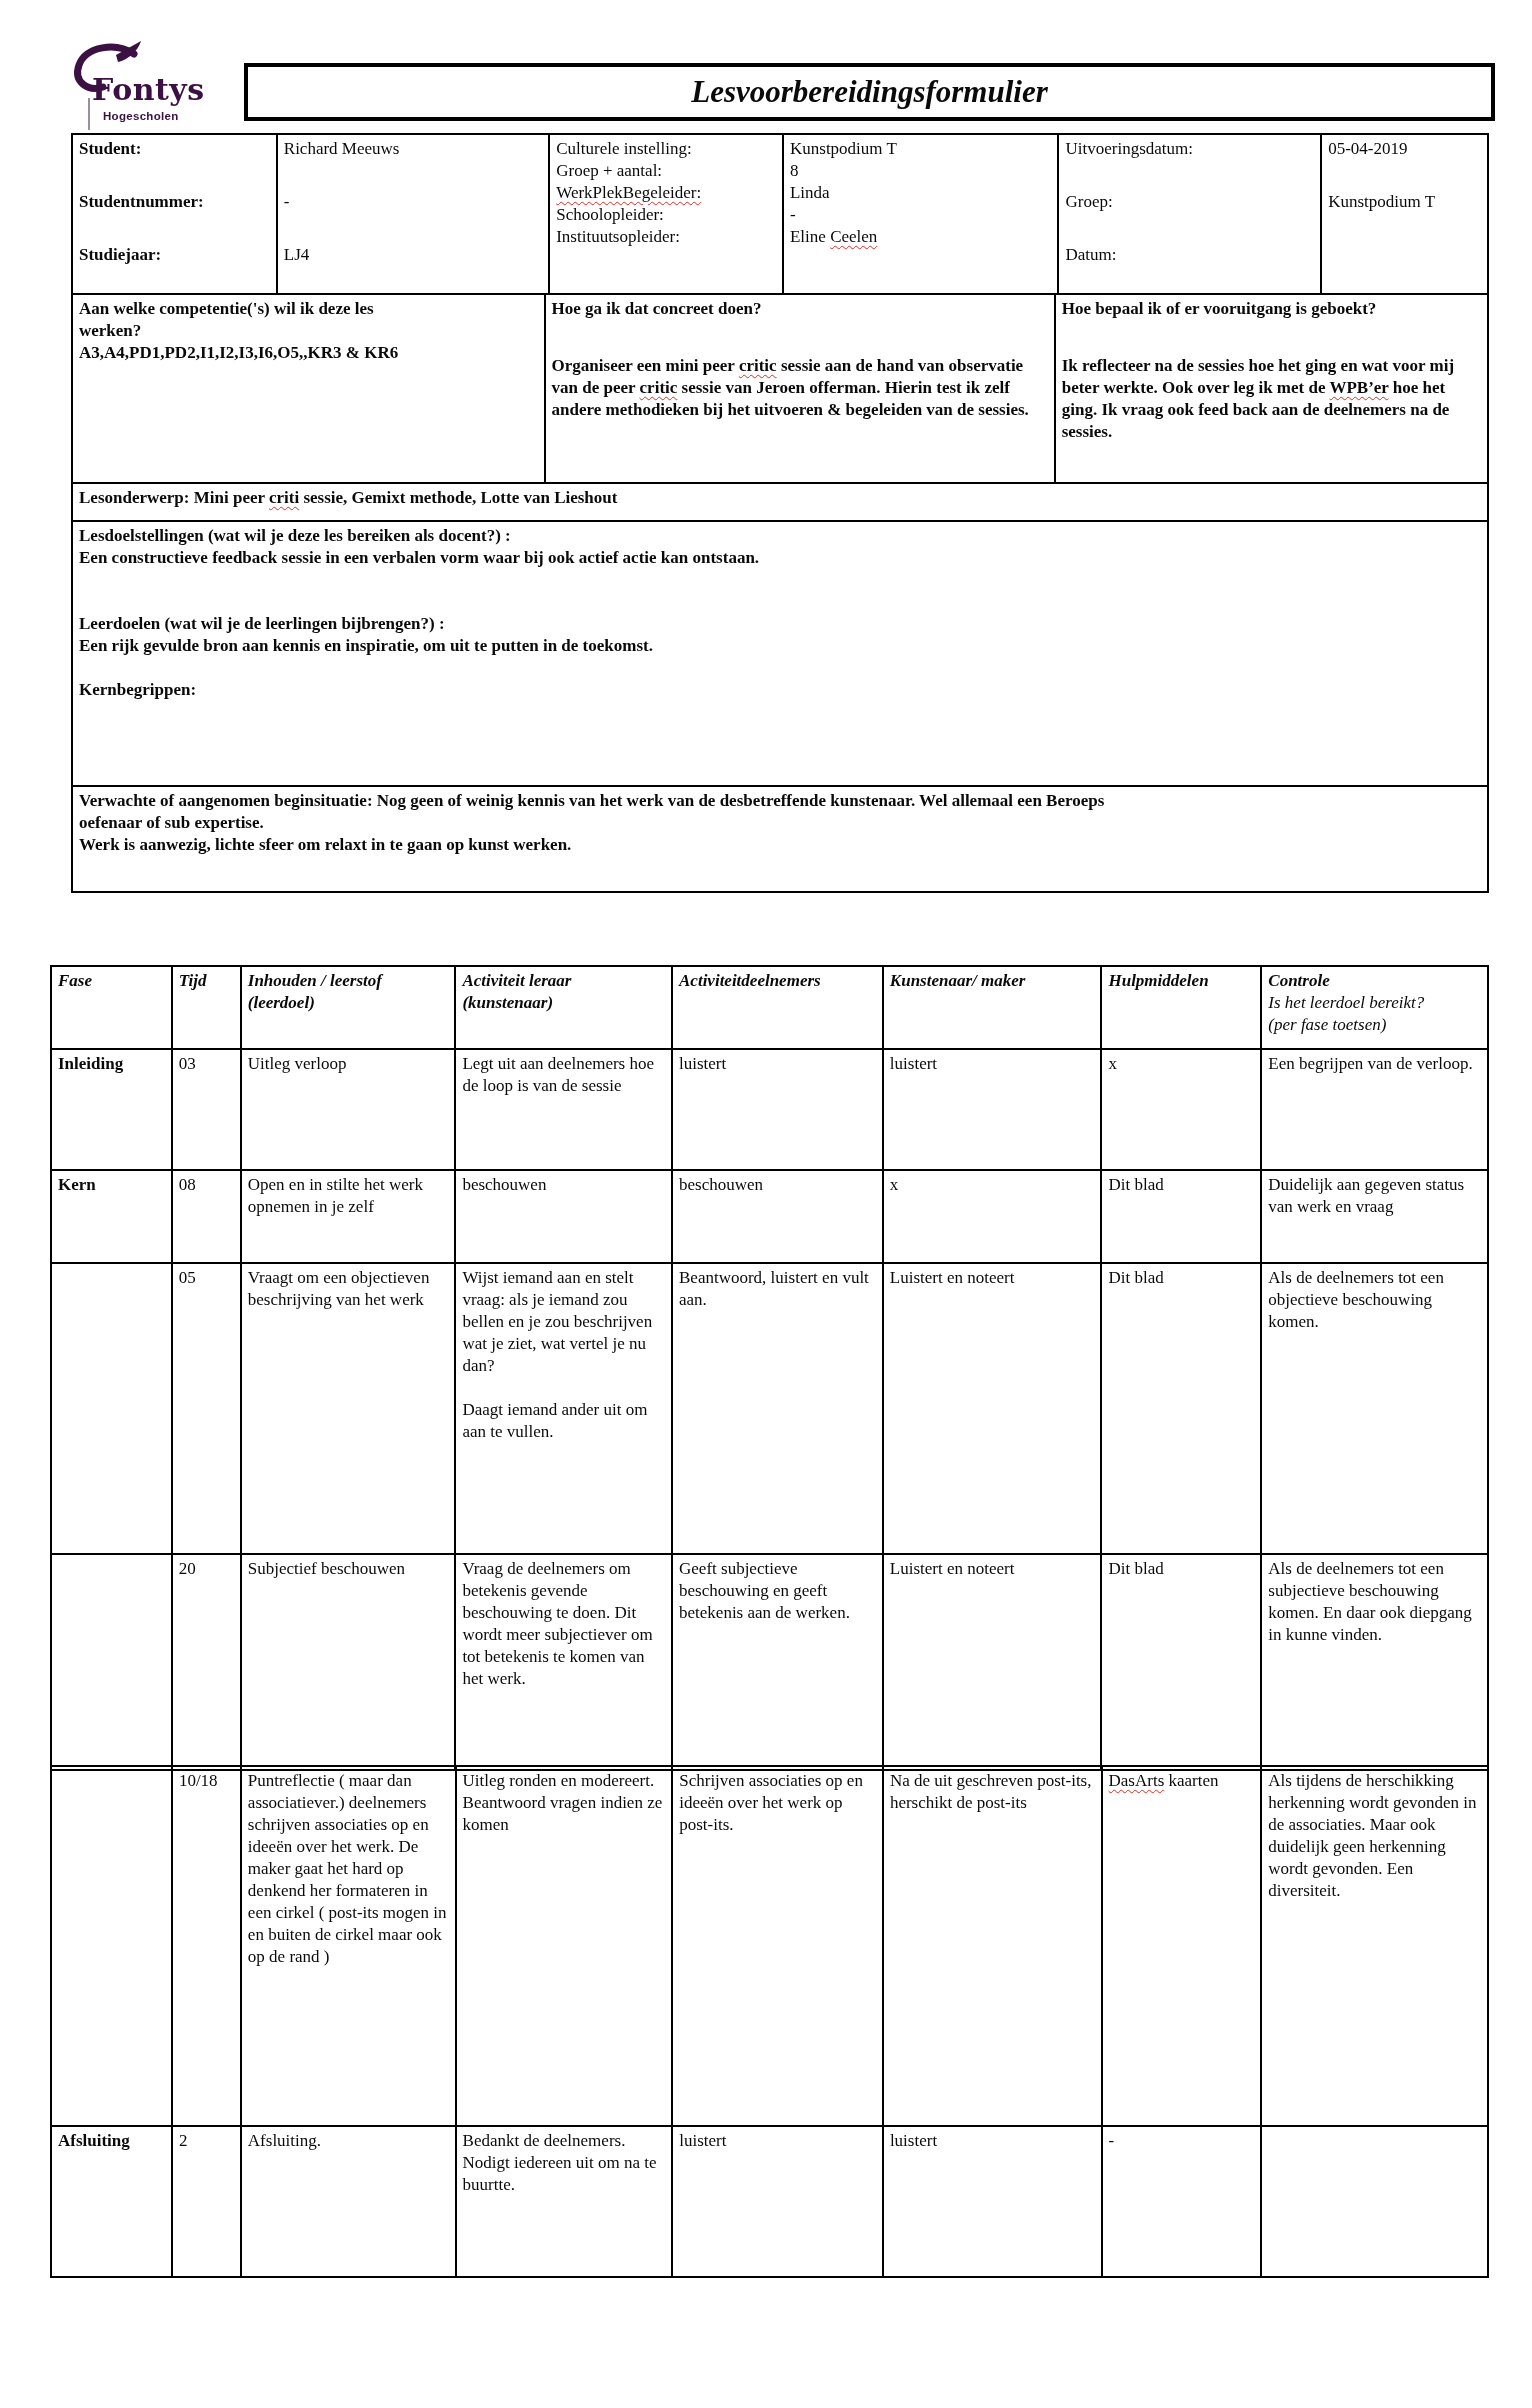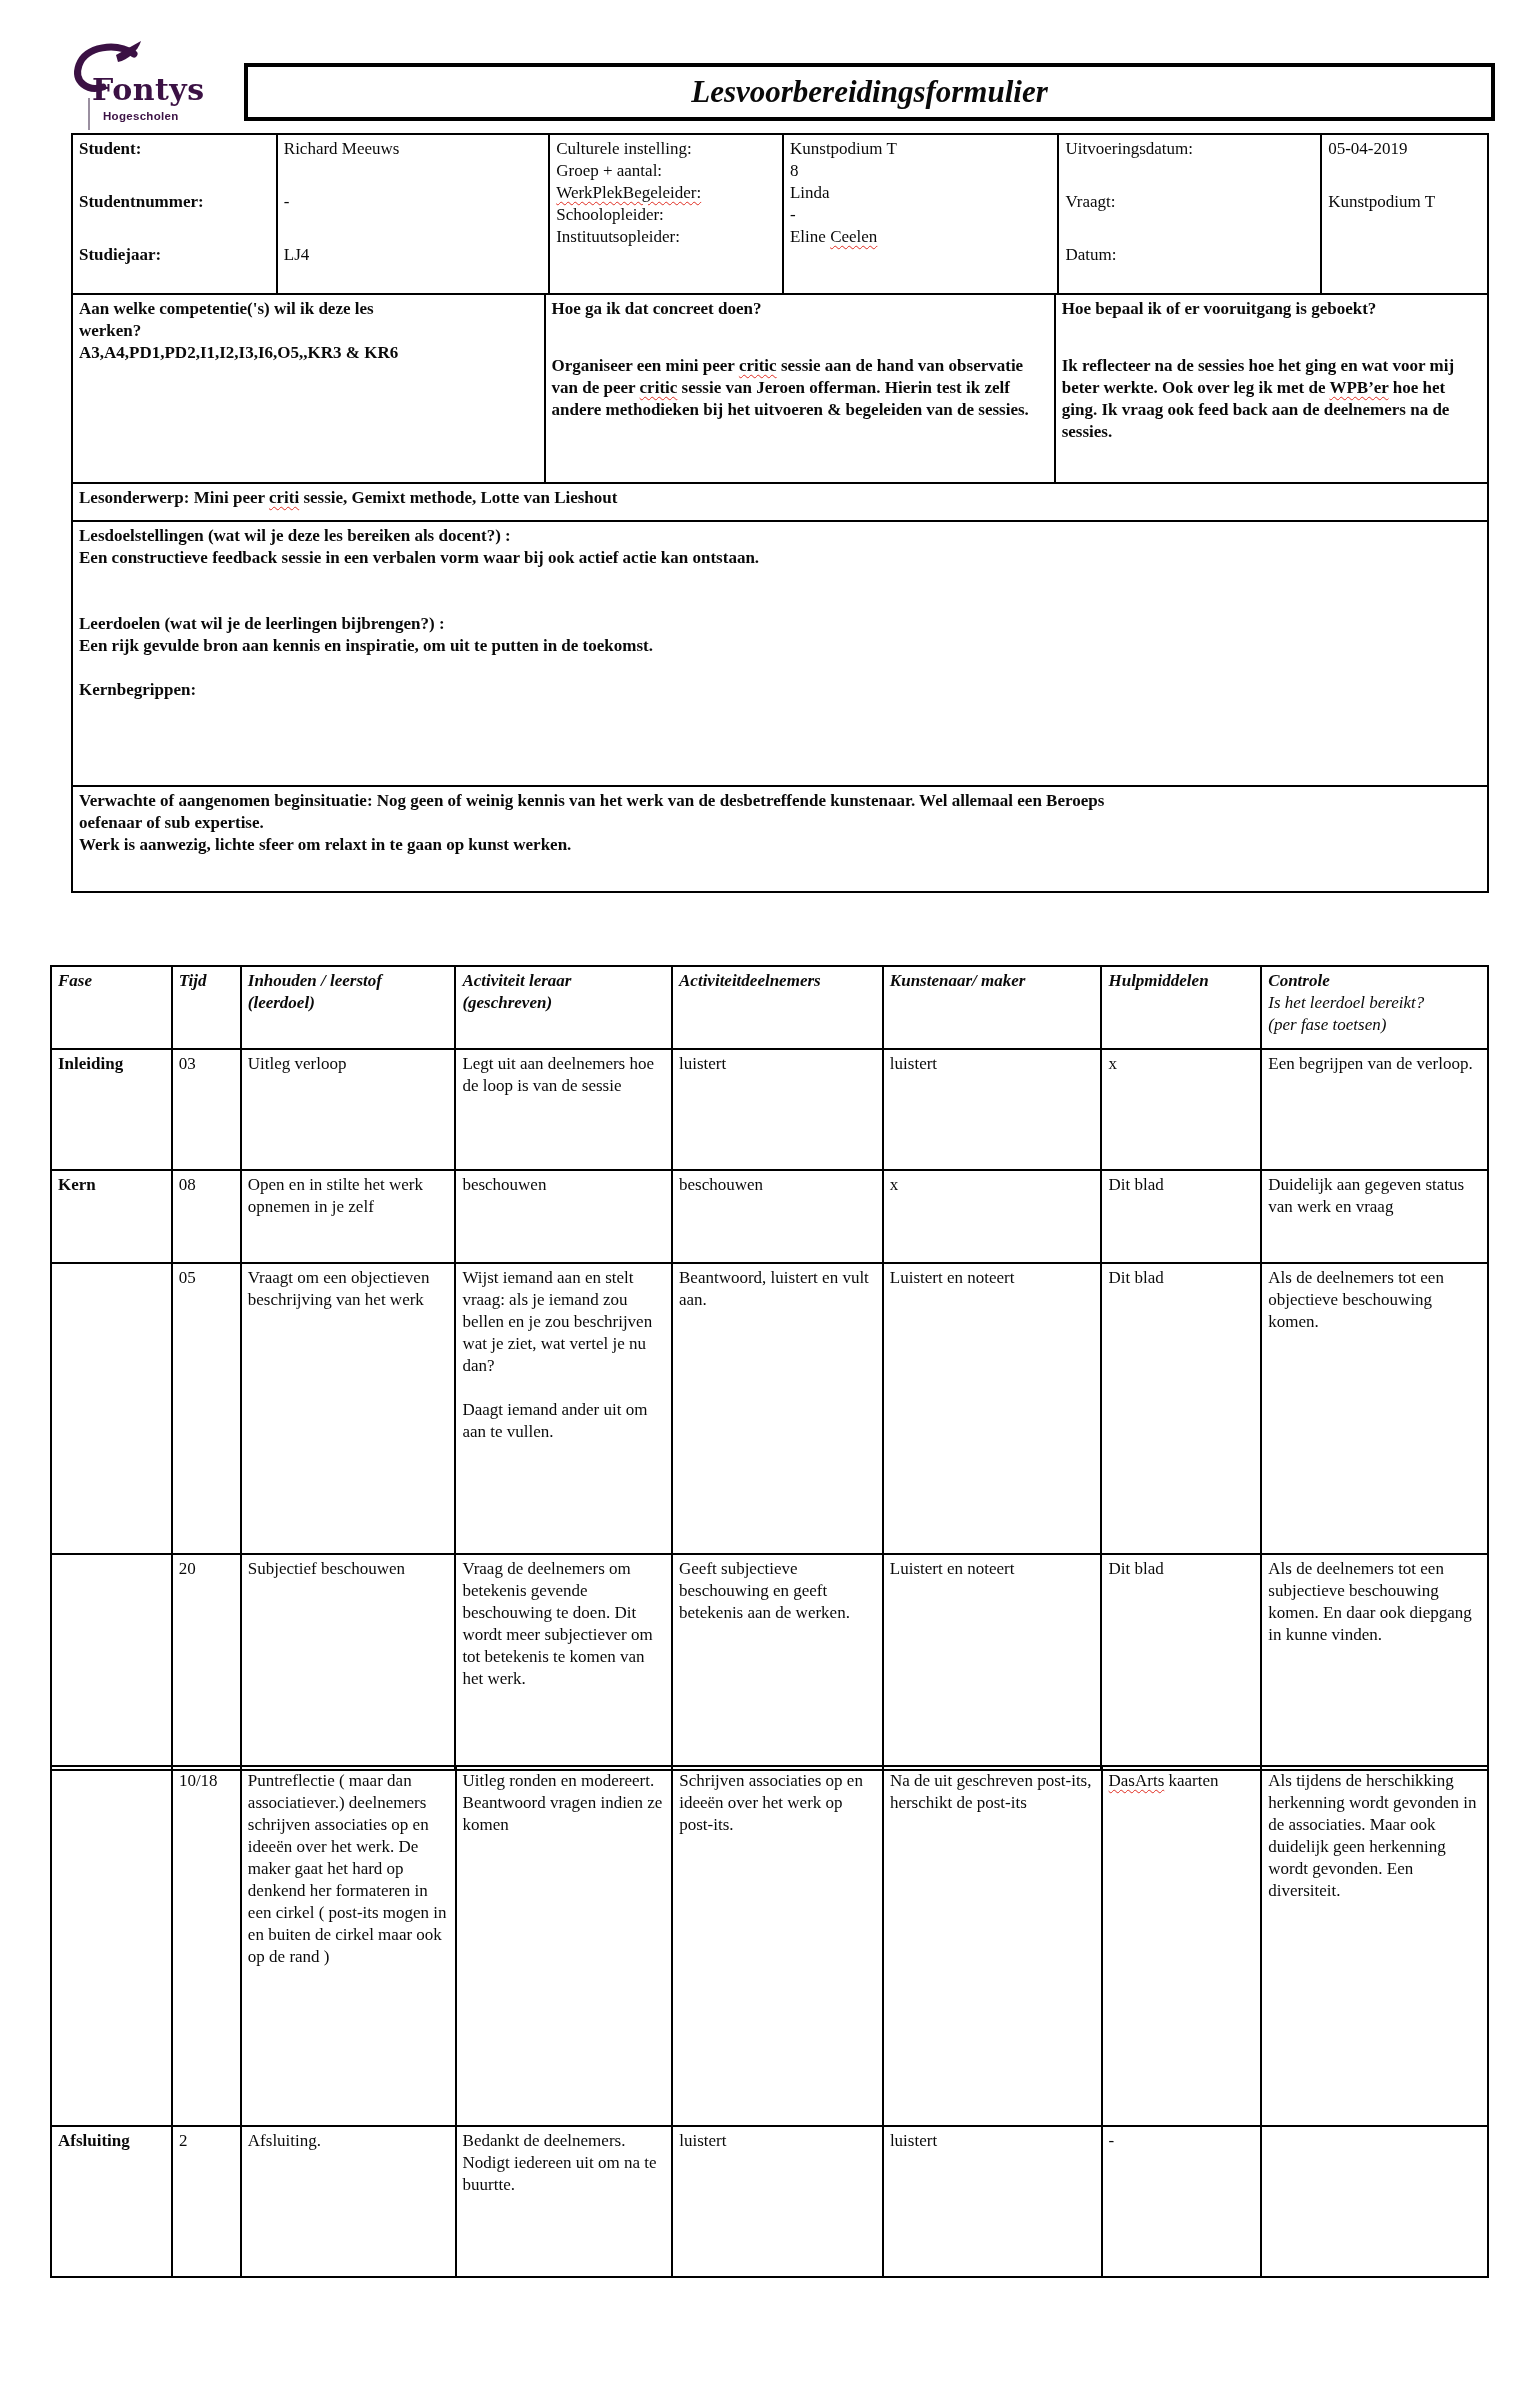--- a/index.html
+++ b/index.html
@@ -96,21 +96,21 @@
         <td>
           <div><span>Kunstpodium T</span></div>
           <div><span>8</span></div>
           <div><span>Linda</span></div>
           <div><span>-</span></div>
           <div><span>Eline </span><span class="sq">Ceelen</span></div>
         </td>
         <td>
           <div class="triple">
             <div>Uitvoeringsdatum:</div>
-            <div>Vraagt:</div>
+            <div>Groep:</div>
             <div>Datum:</div>
           </div>
         </td>
         <td>
           <div class="triple">
             <div>05-04-2019</div>
             <div>Kunstpodium T</div>
           </div>
         </td>
       </tr>
@@ -195,21 +195,21 @@
           <col style="width:160px">
           <col style="width:227px">
         </colgroup>
       <tbody>
           <tr class="hdr">
         <td style="height:76px">Fase</td>
         <td>Tijd</td>
         <td class="pre">Inhouden / leerstof
 (leerdoel)</td>
         <td class="pre">Activiteit leraar
-(geschreven)</td>
+(kunstenaar)</td>
         <td>Activiteitdeelnemers</td>
         <td>Kunstenaar/ maker</td>
         <td>Hulpmiddelen</td>
         <td>
           <div>Controle</div>
           <div class="hdr-sub">Is het leerdoel bereikt?
  (per fase toetsen)</div>
         </td>
       </tr>
       <tr>

